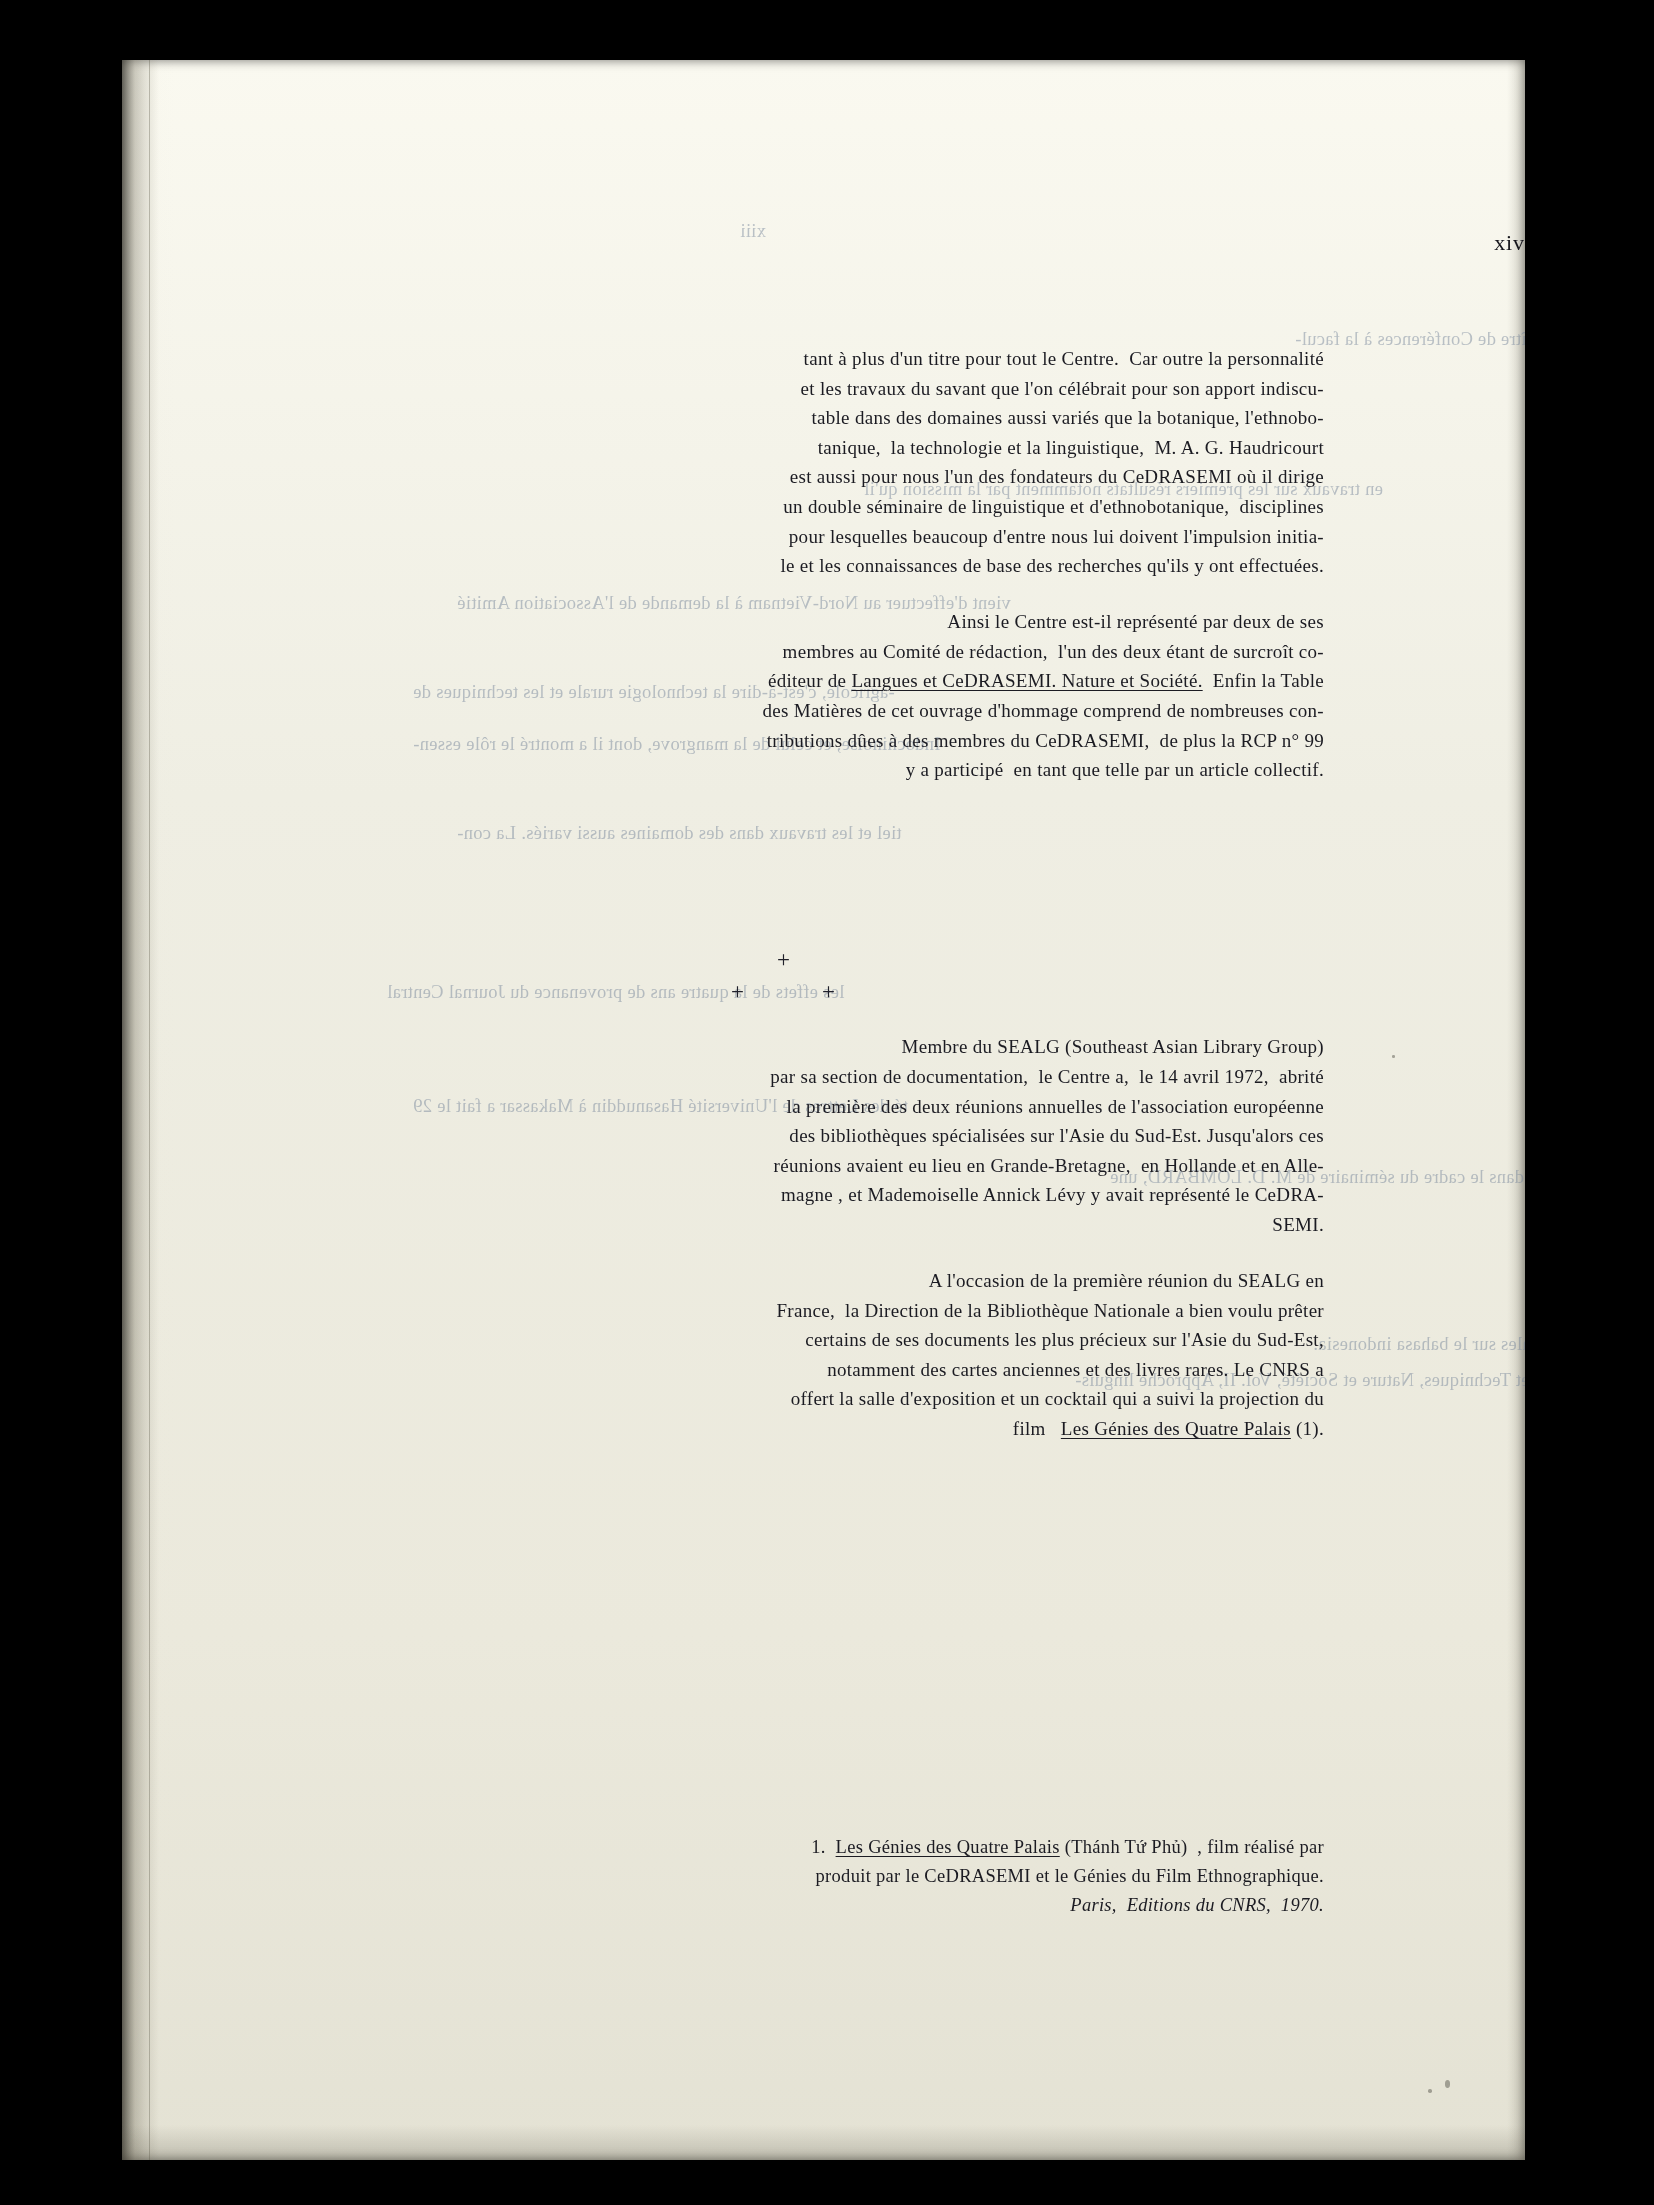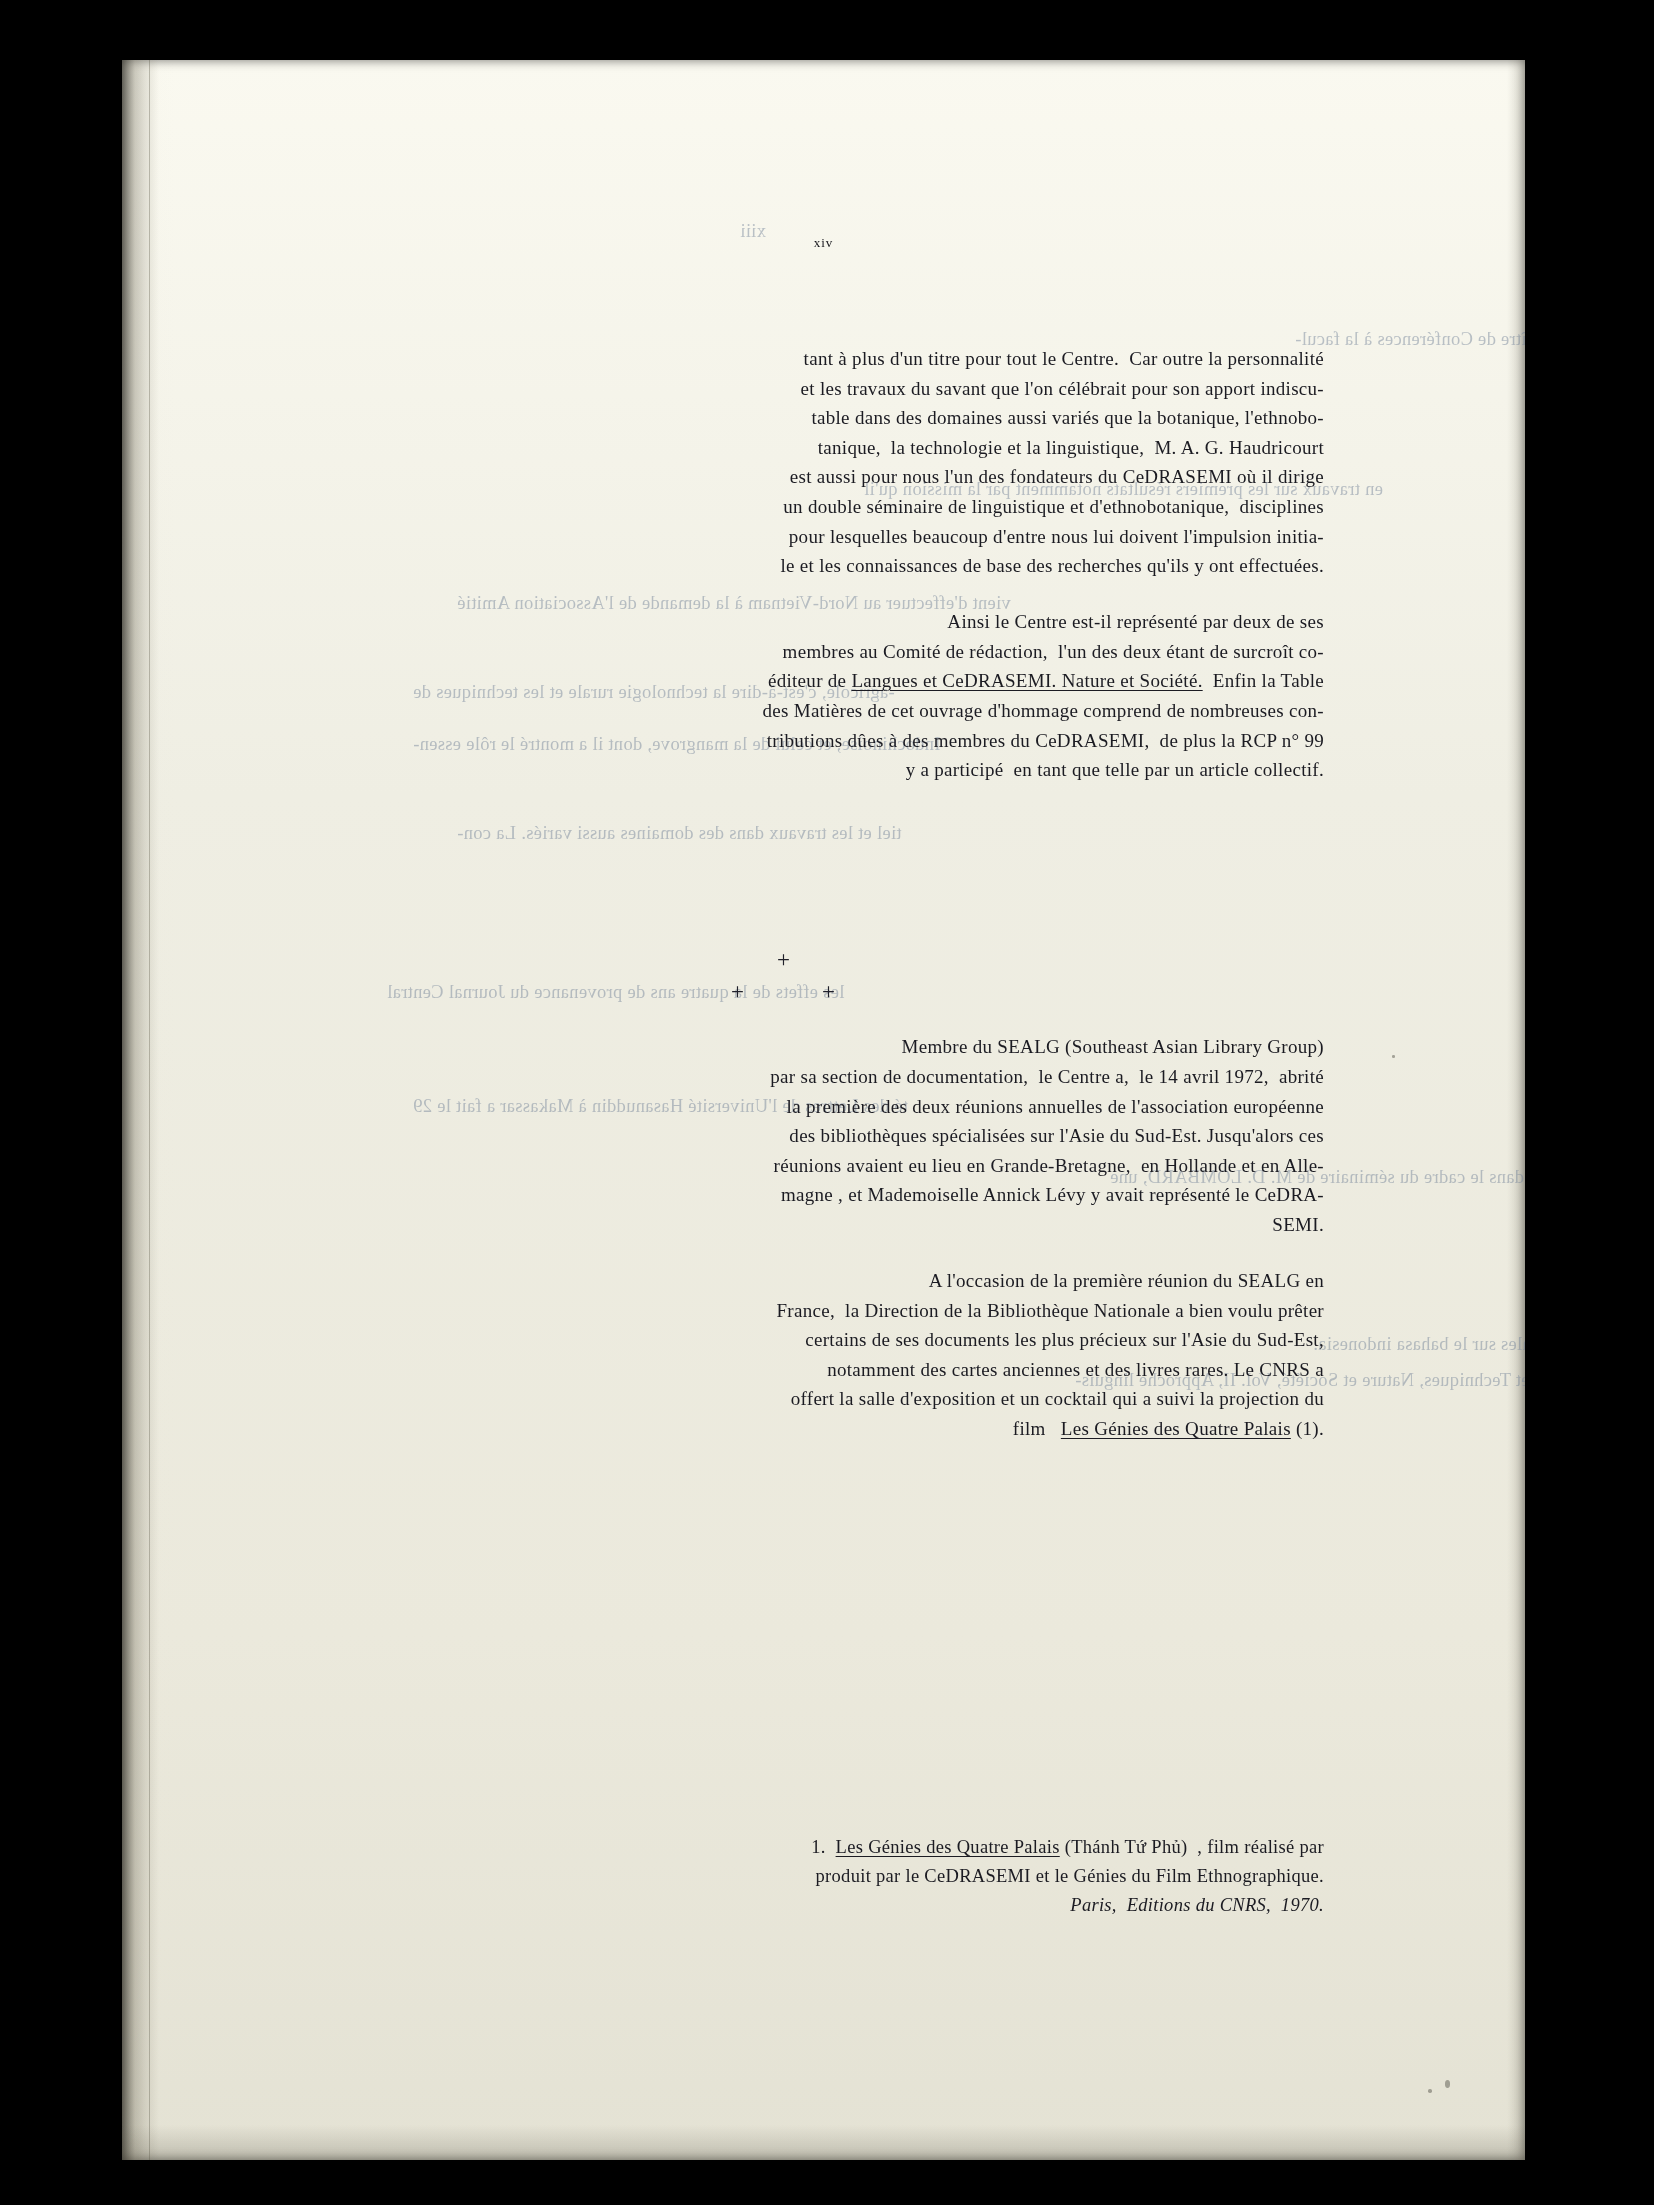--- a/index.html
+++ b/index.html
@@ -70,22 +70,21 @@
     font-size: 19px;
     line-height: 29.6px;
     letter-spacing: 0.3px;
     text-align: right;
   }
 
   #folio {
     position: absolute;
     left: 0; top: 168px;
     width: 100%;
-    text-align: center;
-    font-size: 13px;
+    font-size: 22px;
     letter-spacing: 0.9px;
     color: #16161c;
   }
 
   #content {
     position: absolute;
     left: 152px;
     top: 284px;
     width: 1050px;
   }

